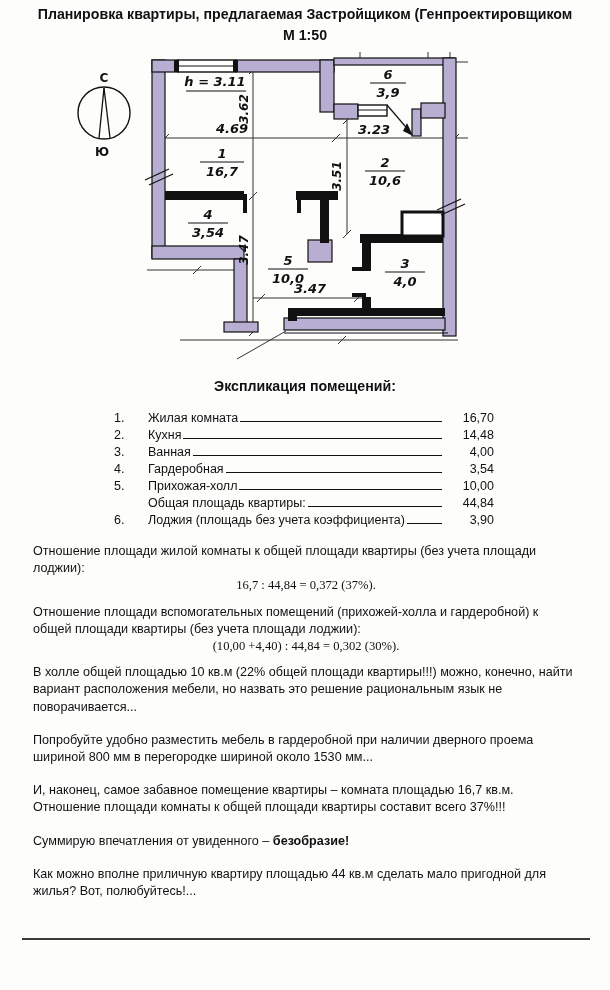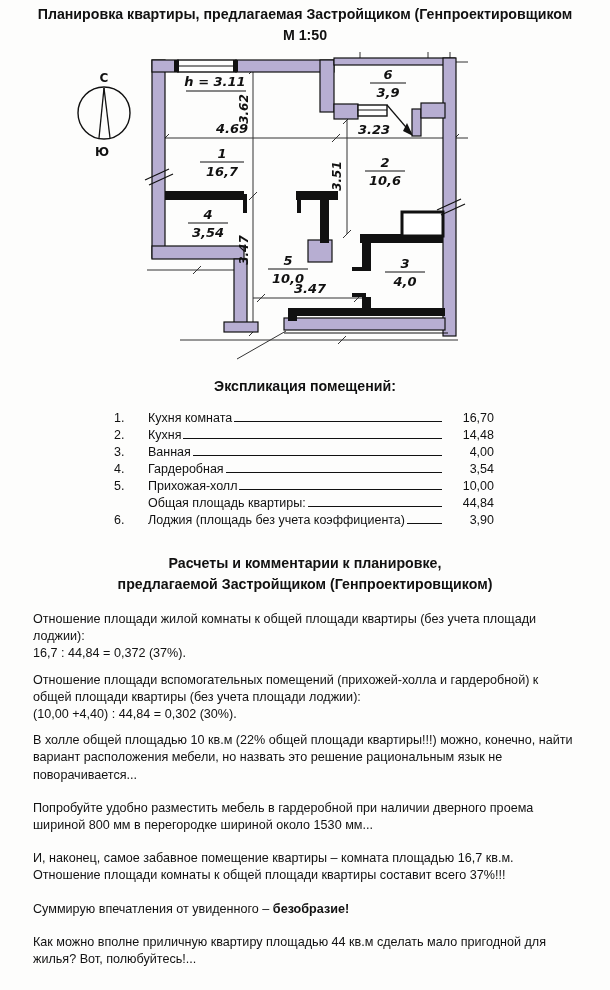--- a/index.html
+++ b/index.html
@@ -18,21 +18,21 @@
   .expl-list{margin:14px 116px 0 114px;}
   .expl-row{display:flex;align-items:flex-end;height:17px;font-size:12.5px;}
   .expl-num{width:34px;flex:none;}
   .expl-label{white-space:nowrap;}
   .expl-fill{flex:1;border-bottom:1.2px solid #111;margin:0 8px 3px 2px;min-width:12px;}
   .expl-val{width:44px;flex:none;text-align:right;margin-top:36px;}
   .comments-heading{margin-top:26px;text-align:center;font-weight:bold;font-size:14.2px;line-height:21px;}
   .paras{margin:0 22px 0 24px;font-size:12.6px;line-height:17.2px;}
   .para{margin:9px;}
   .para.gap{margin-top:16px;}
-  .formula{text-align:left;}
+  .formula{text-align:center;font-family:Liberation Serif, serif;}
   .bottom-rule{border-top:2px solid #3a3a3a;margin:38px 20px 0 22px;height:0;}
 </style>
 </head>
 <body>
 
 <div class="page">
 
   <div class="doc-title">
     <div>Планировка квартиры, предлагаемая Застройщиком (Генпроектировщиком</div>
     <div>М 1:50</div>
@@ -175,21 +175,21 @@
       <text class="hw" x="310" y="241" text-anchor="middle">3.47</text>
     </g>
   </svg>
   </div>
 
   <div class="expl-heading">Экспликация помещений:</div>
 
   <div class="expl-list">
     <div class="expl-row">
       <span class="expl-num">1.</span>
-      <span class="expl-label">Кухня комната</span>
+      <span class="expl-label">Жилая комната</span>
       <span class="expl-fill"></span>
       <span class="expl-val">16,70</span>
     </div>
     <div class="expl-row">
       <span class="expl-num">2.</span>
       <span class="expl-label">Кухня</span>
       <span class="expl-fill"></span>
       <span class="expl-val">14,48</span>
     </div>
     <div class="expl-row">
@@ -217,24 +217,20 @@
       <span class="expl-val">44,84</span>
     </div>
     <div class="expl-row">
       <span class="expl-num">6.</span>
       <span class="expl-label">Лоджия (площадь без учета коэффициента)</span>
       <span class="expl-fill"></span>
       <span class="expl-val">3,90</span>
     </div>
   </div>
 
-  <div class="comments-heading">
-    <div>Расчеты и комментарии к планировке,</div>
-    <div>предлагаемой Застройщиком (Генпроектировщиком)</div>
-  </div>
 
   <div class="paras">
     <div class="para gap">
       <div>Отношение площади жилой комнаты к общей площади квартиры (без учета площади лоджии):</div>
       <div class="formula">16,7 : 44,84 = 0,372 (37%).</div>
     </div>
     <div class="para">
       <div>Отношение площади вспомогательных помещений (прихожей-холла и гардеробной) к общей площади квартиры (без учета площади лоджии):</div>
       <div class="formula">(10,00 +4,40) : 44,84 = 0,302 (30%).</div>
     </div>

